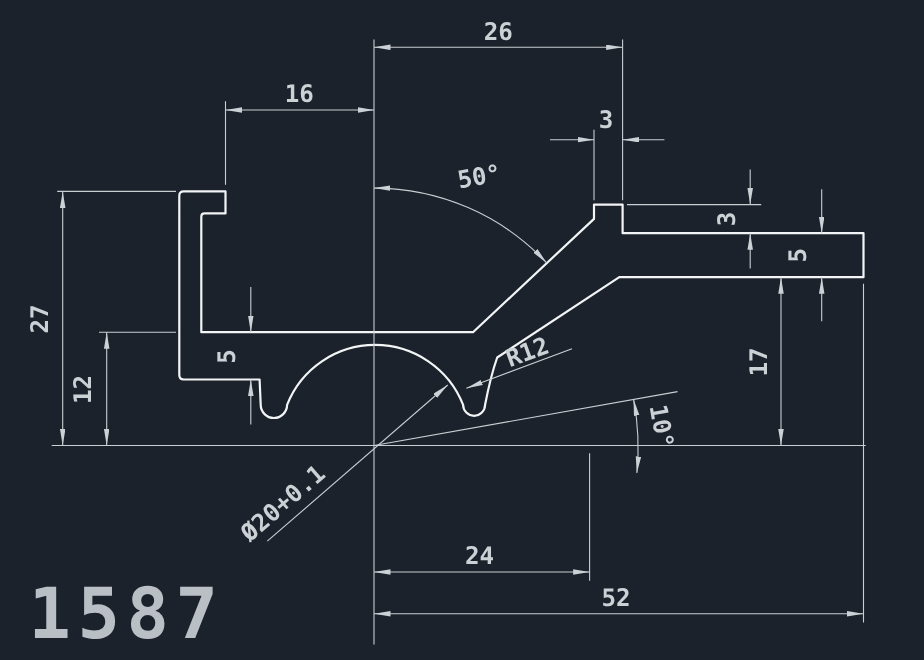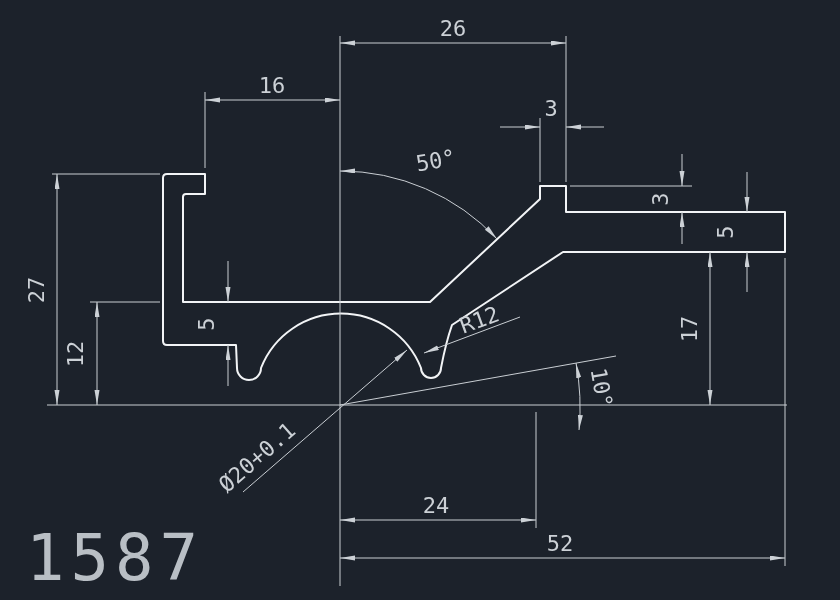--- a/index.html
+++ b/index.html
@@ -6,20 +6,21 @@
     margin: 0;
     padding: 0;
     width: 840px;
     height: 600px;
     background: #1c222b;
     overflow: hidden;
   }
   .canvas {
     width: 840px;
     height: 600px;
+    font-weight: bold;
   }
   svg text {
     fill: #ccd1d6;
     font-family: "DejaVu Sans Mono", monospace;
     font-size: 22px;
     text-anchor: middle;
   }
   .geo {
     stroke: #f2f4f6;
     stroke-width: 2;

